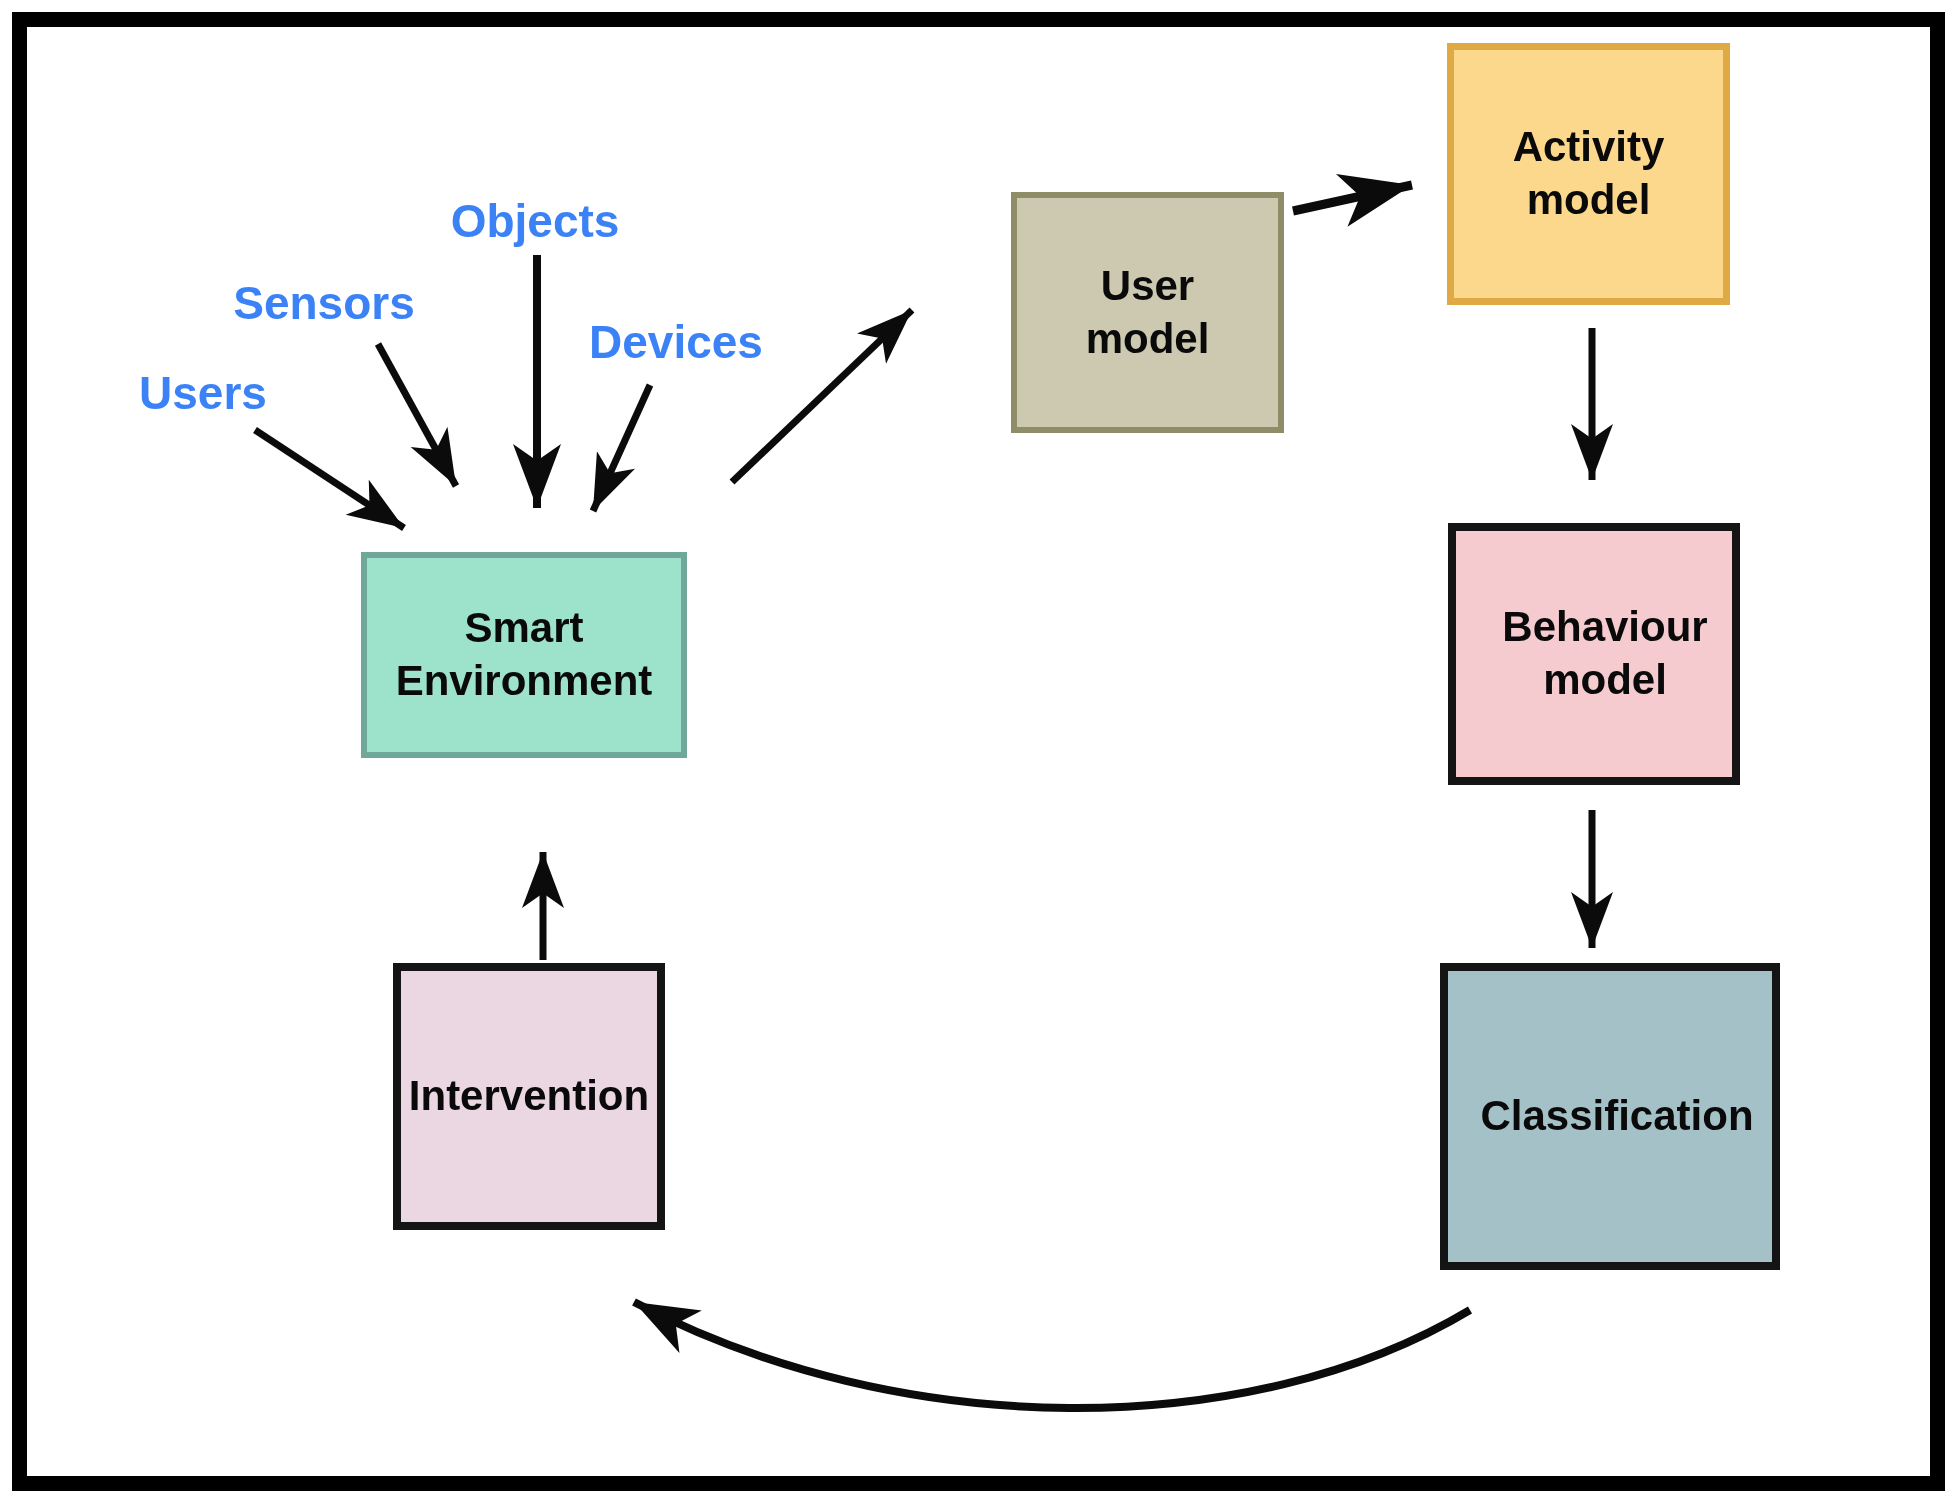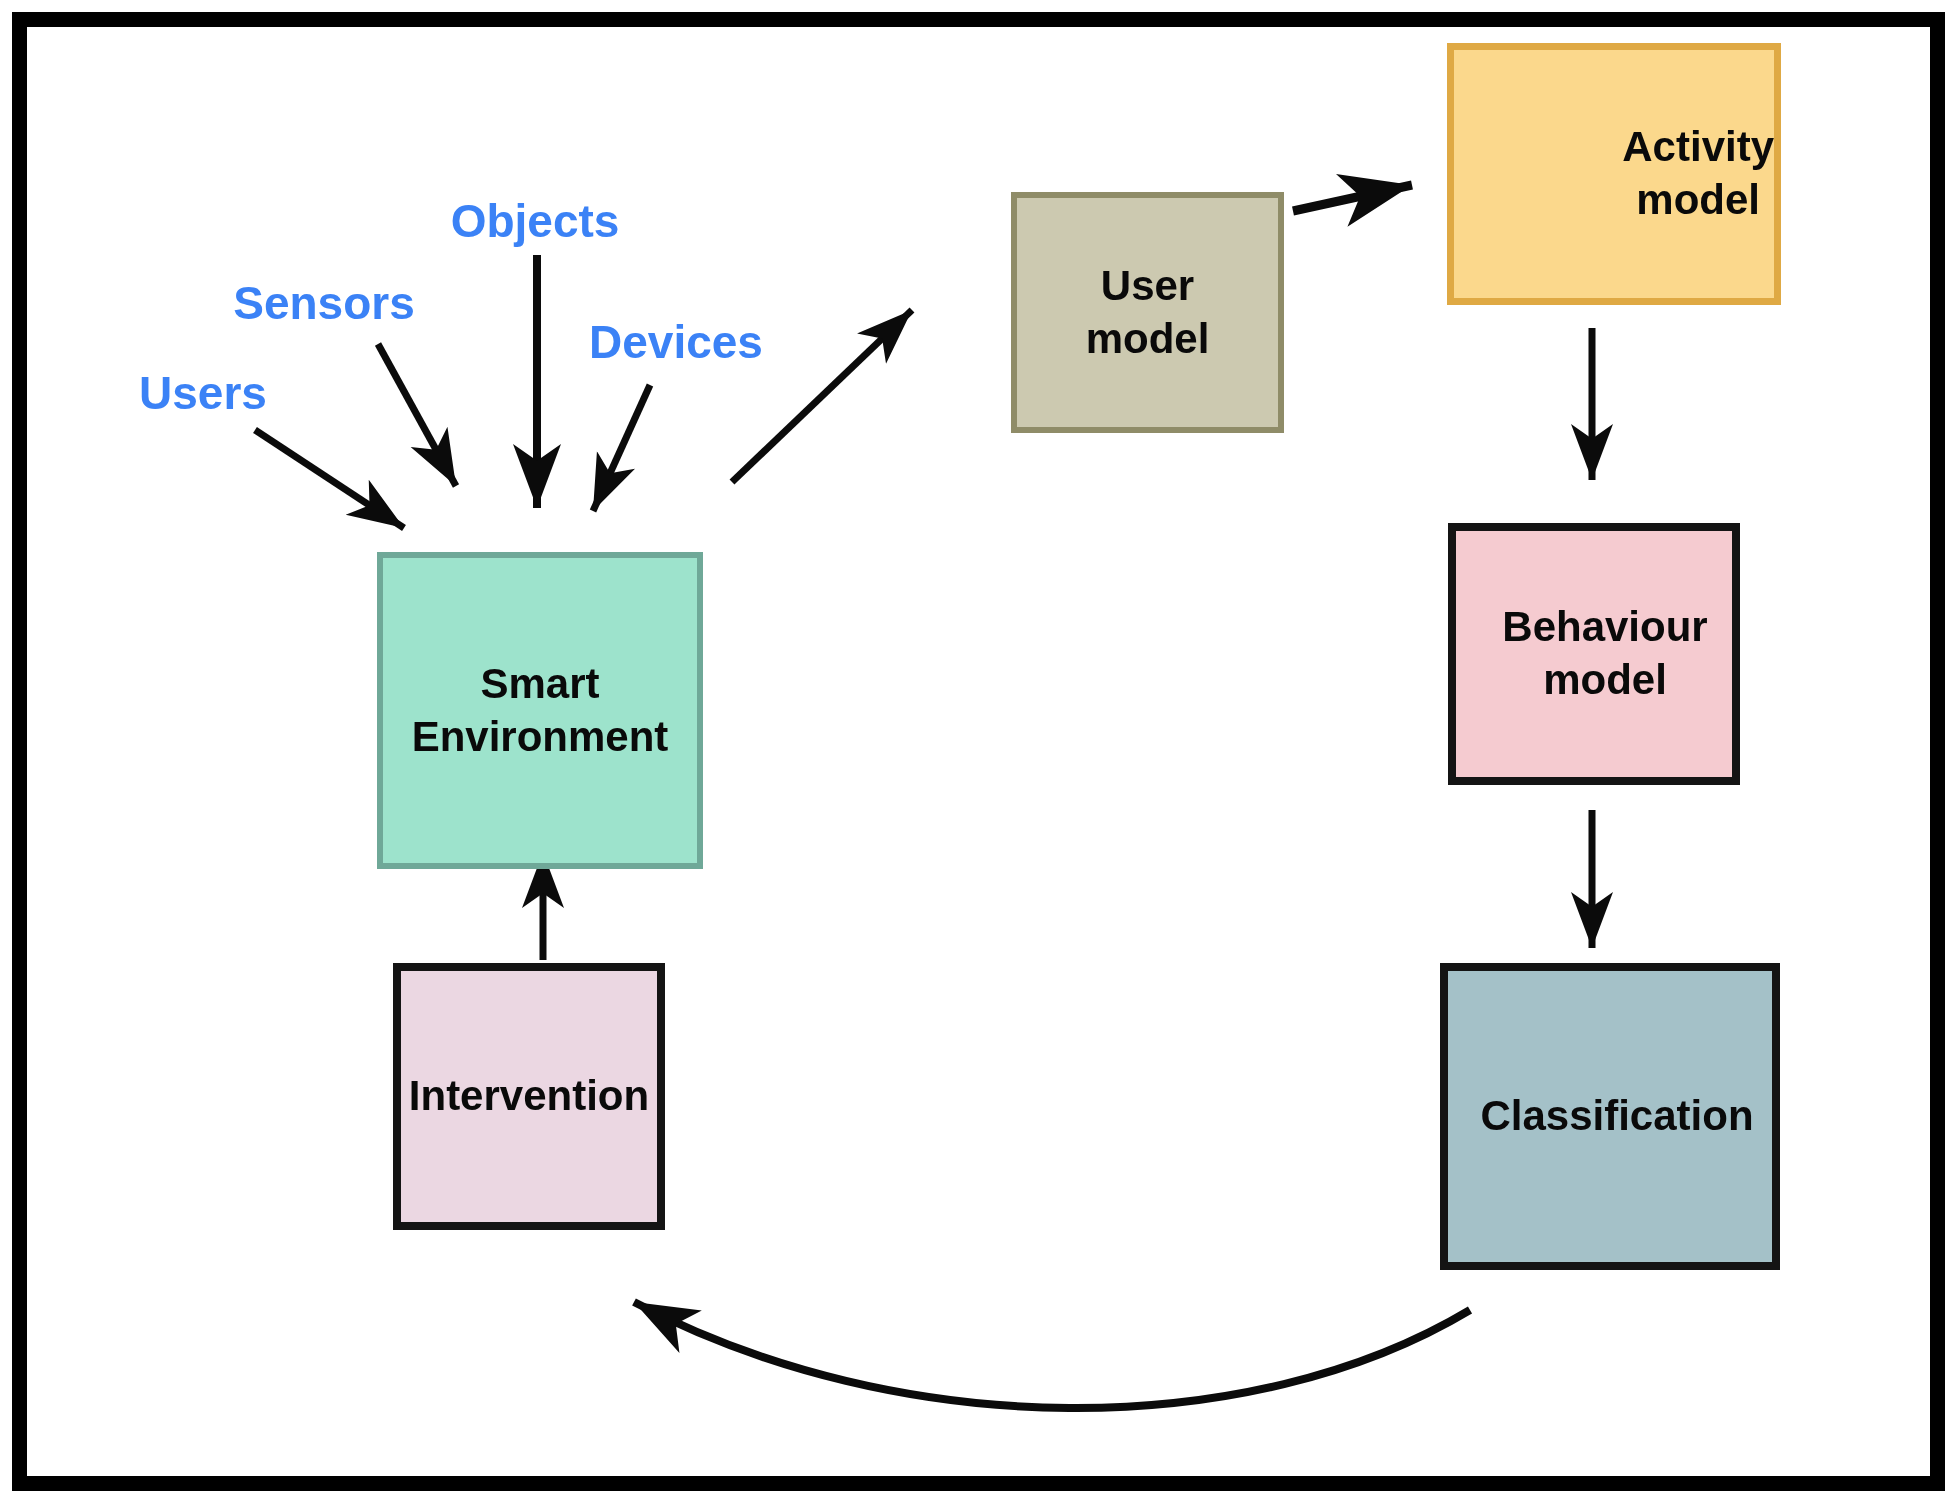--- a/index.html
+++ b/index.html
@@ -38,23 +38,23 @@
     justify-content: center;
     text-align: center;
   }
   .node-label {
     font-weight: bold;
     font-size: 42px;
     line-height: 1.26;
     color: #0a0a0a;
     white-space: pre-line;
   }
-  .node-smart          { left: 377px;  top: 552px; width: 326px; height: 317px; border: 6px solid; }
+  .node-smart          { left: 361px;  top: 552px; width: 326px; height: 206px; border: 6px solid; }
   .node-user-model     { left: 967px;  top: 192px; width: 273px; height: 241px; border: 6px solid; }
-  .node-activity       { left: 1447px; top: 43px;  width: 334px; height: 262px; border: 7px solid; justify-content: flex-end; }
+  .node-activity       { left: 1447px; top: 43px;  width: 283px; height: 262px; border: 7px solid; }
   .node-behaviour      { left: 1448px; top: 523px; width: 292px; height: 262px; border: 8px solid; padding-left: 22px; }
   .node-classification { left: 1440px; top: 963px; width: 340px; height: 307px; border: 8px solid; }
   .node-intervention   { left: 393px;  top: 963px; width: 272px; height: 267px; border: 8px solid; }
   .label-users    { left: 203px; top: 393px; }
   .label-sensors  { left: 324px; top: 303px; }
   .label-objects  { left: 535px; top: 221px; }
   .label-devices  { left: 676px; top: 342px; }
 </style>
 </head>
 <body>

